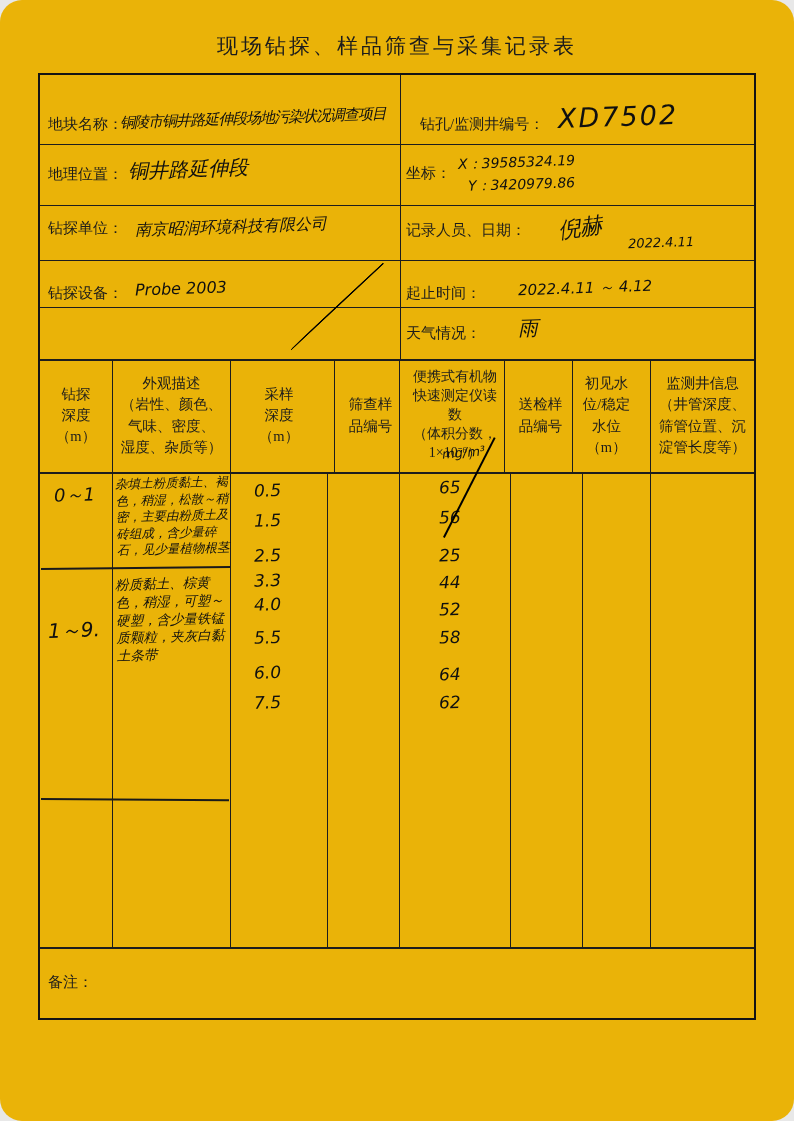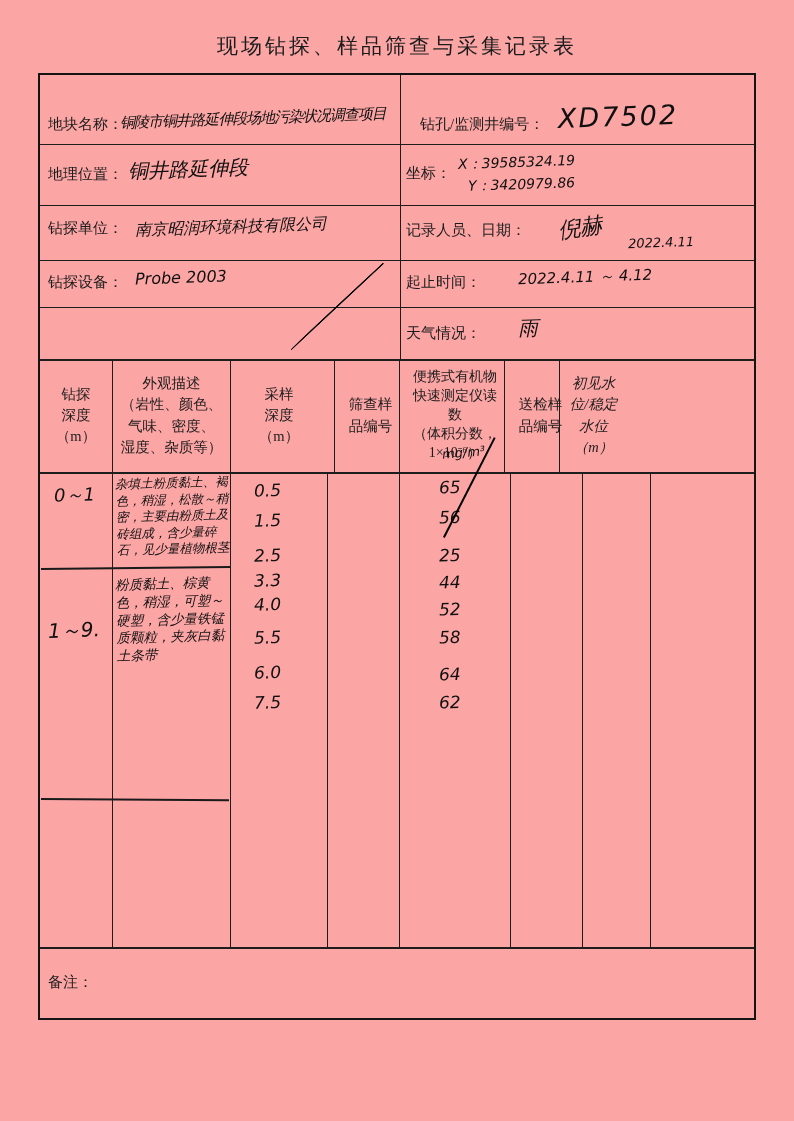--- a/index.html
+++ b/index.html
@@ -1,19 +1,20 @@
 <!DOCTYPE html>
 <html><head>
 <meta charset="utf-8">
 <style>
   html,body{margin:0;padding:0;background:#e8e8e8;}
   .sheet{
-    position:relative;width:794px;height:1121px;background:#fca5a5;
+    position:relative;width:794px;height:1121px;background:#eab308;
     font-family:"Liberation Serif", serif;color:#1c1c1c;overflow:hidden;
     margin:0 auto;
+    border-radius:22px;
   }
   .title{
     position:absolute;top:32px;left:0;width:100%;text-align:center;
     font-size:21px;letter-spacing:3px;font-weight:500;
   }
   .tbl{
     position:absolute;left:38px;top:73px;width:714px;height:943px;
     border:2.5px solid #141414;
   }
   .hline{position:absolute;left:0;width:100%;border-top:1.8px solid #1d1d1d;}
@@ -75,21 +76,21 @@
     </div>
 
     <div class="row" style="top:130px;height:55px;">
       <span class="lbl" style="left:8px;top:14px;">钻探单位：</span>
       <span class="hw" style="left:95px;top:12px;font-size:16px;">南京昭润环境科技有限公司</span>
       <span class="lbl" style="left:366px;top:16px;">记录人员、日期：</span>
       <span class="hw" style="left:518px;top:8px;font-size:22px;transform:rotate(-8deg);">倪赫</span>
       <span class="hw" style="left:588px;top:30px;font-size:13px;">2022.4.11</span>
     </div>
 
-    <div class="row" style="top:185px;height:47px;">
+    <div class="row" style="top:196px;height:47px;">
       <span class="lbl" style="left:8px;top:13px;">钻探设备：</span>
       <span class="hw" style="left:95px;top:8px;font-size:16px;">Probe 2003</span>
       <span class="lbl" style="left:366px;top:13px;">起止时间：</span>
       <span class="hw" style="left:478px;top:8px;font-size:15px;">2022.4.11 ～ 4.12</span>
     </div>
 
     <div class="row" style="top:232px;height:52px;">
       <span class="lbl" style="left:366px;top:17px;">天气情况：</span>
       <span class="hw" style="left:478px;top:8px;font-size:20px;">雨</span>
     </div>
@@ -106,24 +107,28 @@
 （m）</div>
     <div class="hcell" style="left:294px;width:72px;">筛查样
 品编号</div>
     <div class="hcell" style="left:359px;width:111px;font-size:14px;line-height:1.35;">便携式有机物
 快速测定仪读
 数
 （体积分数，
 1×10⁻⁶）</div>
     <div class="hcell" style="left:464px;width:72px;">送检样
 品编号</div>
-    <div class="hcell" style="left:519px;width:68px;font-style:italic;">初见水
+    <div class="hcell" style="left:532px;width:68px;">初见水
 位/稳定
 水位
 （m）</div>
+    <div class="hcell" style="left:610px;width:104px;">监测井信息
+（井管深度、
+筛管位置、沉
+淀管长度等）</div>
 
     <span class="hw" style="left:402px;top:370px;font-size:13px;transform:rotate(-5deg);">mg/m³</span>
 
     <div class="vline" style="left:72px;top:397px;height:475px;"></div>
     <div class="vline" style="left:190px;top:397px;height:475px;"></div>
     <div class="vline" style="left:287px;top:397px;height:475px;"></div>
     <div class="vline" style="left:359px;top:397px;height:475px;"></div>
     <div class="vline" style="left:470px;top:397px;height:475px;"></div>
     <div class="vline" style="left:542px;top:397px;height:475px;"></div>
     <div class="vline" style="left:610px;top:397px;height:475px;"></div>

